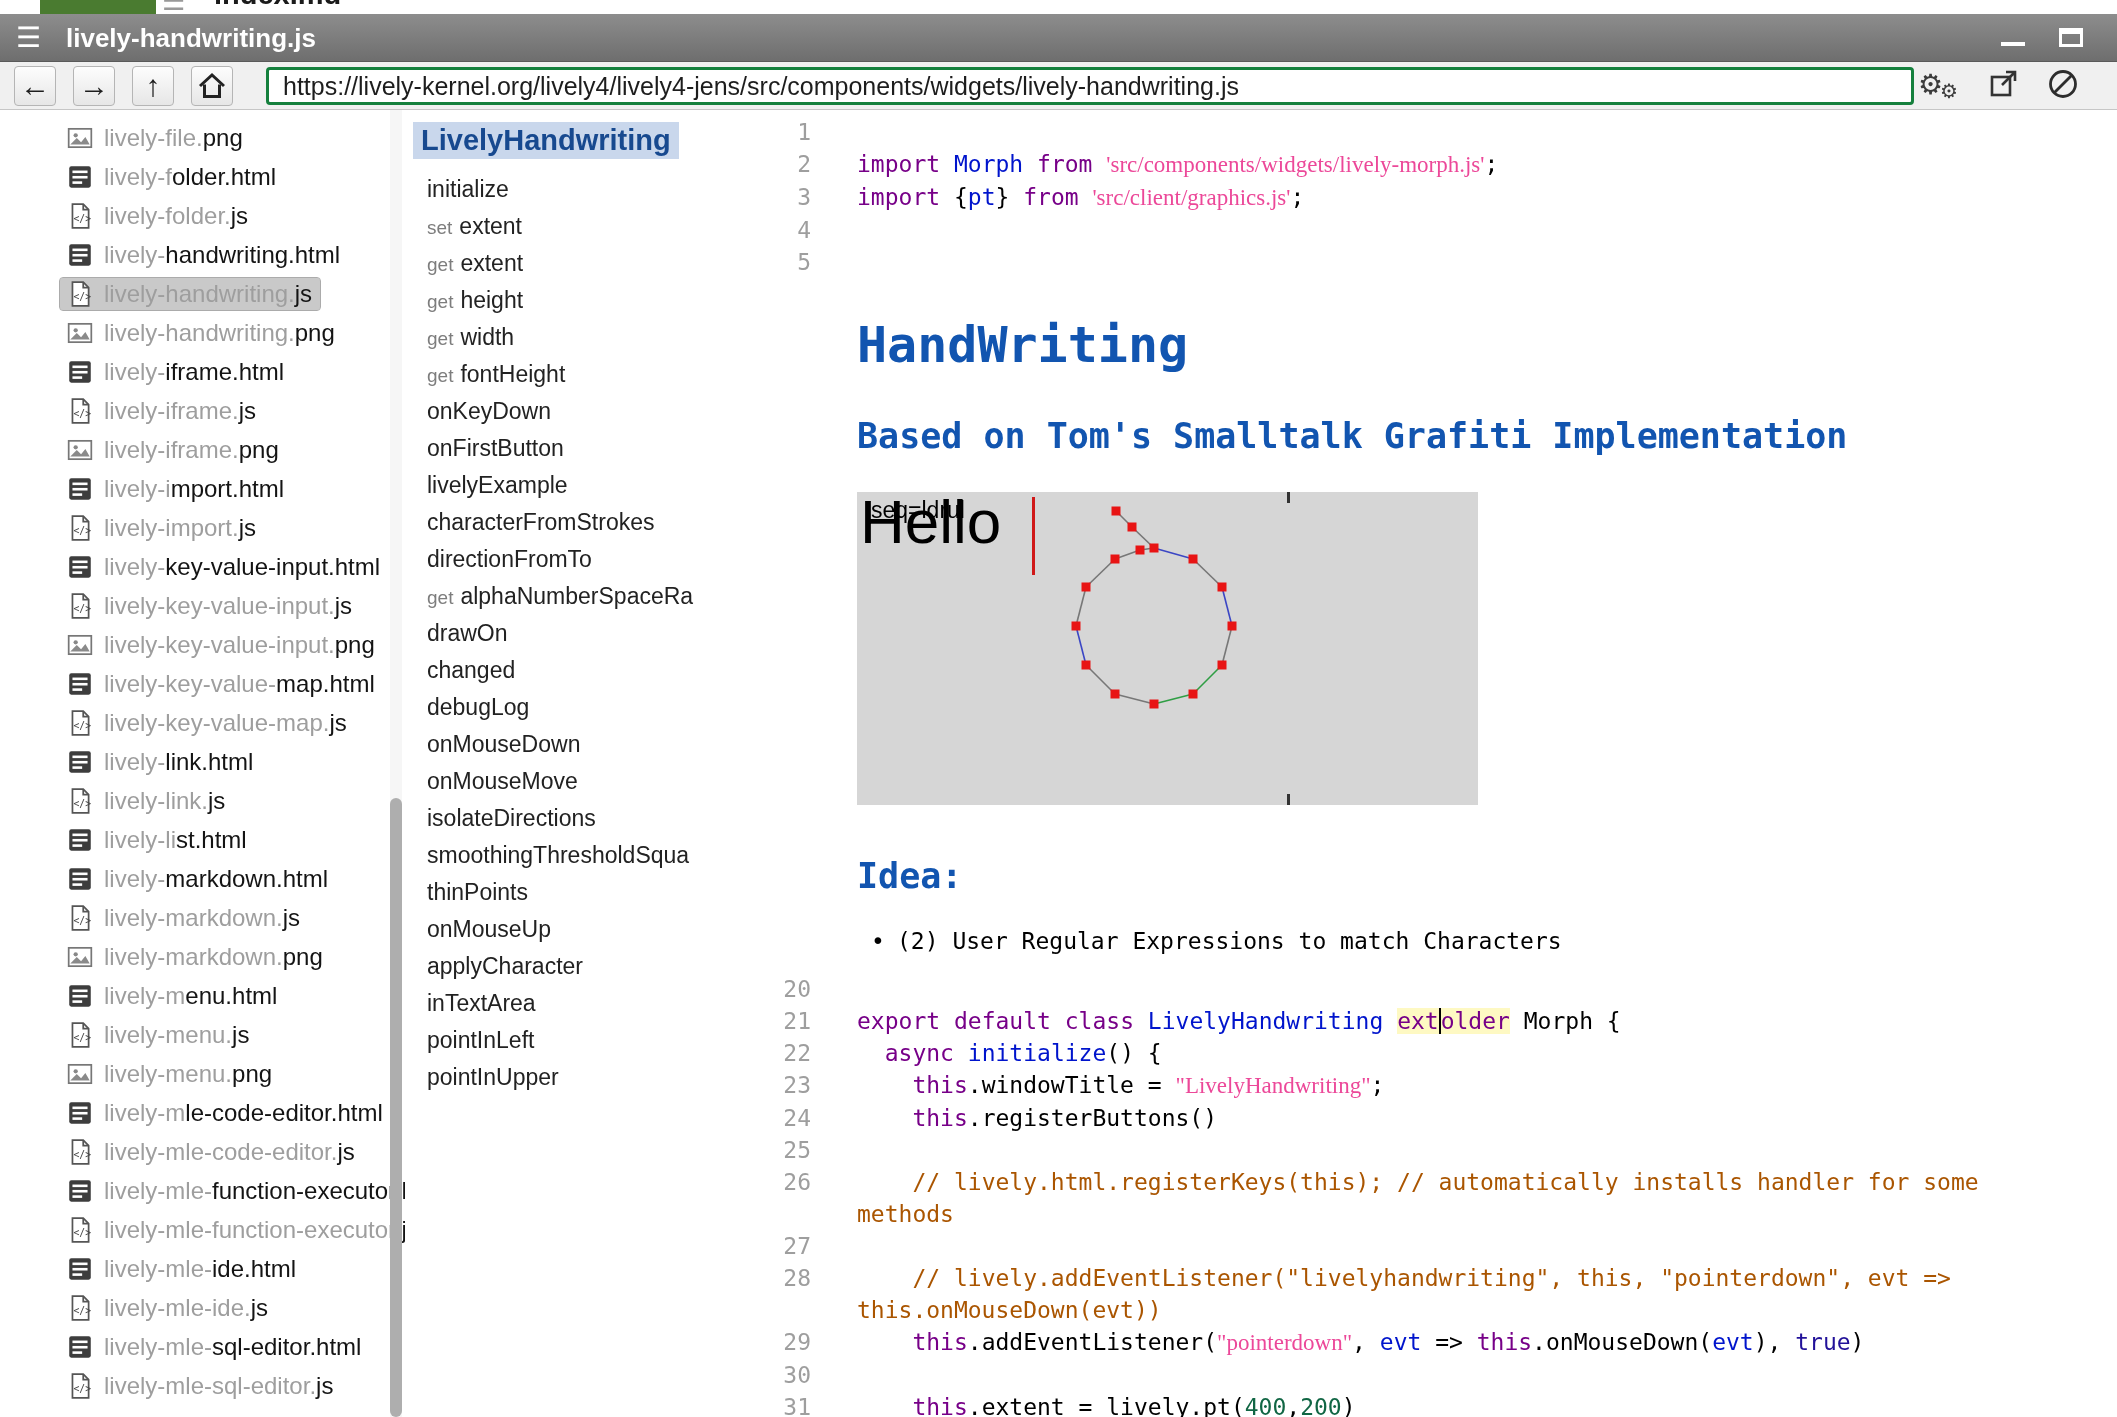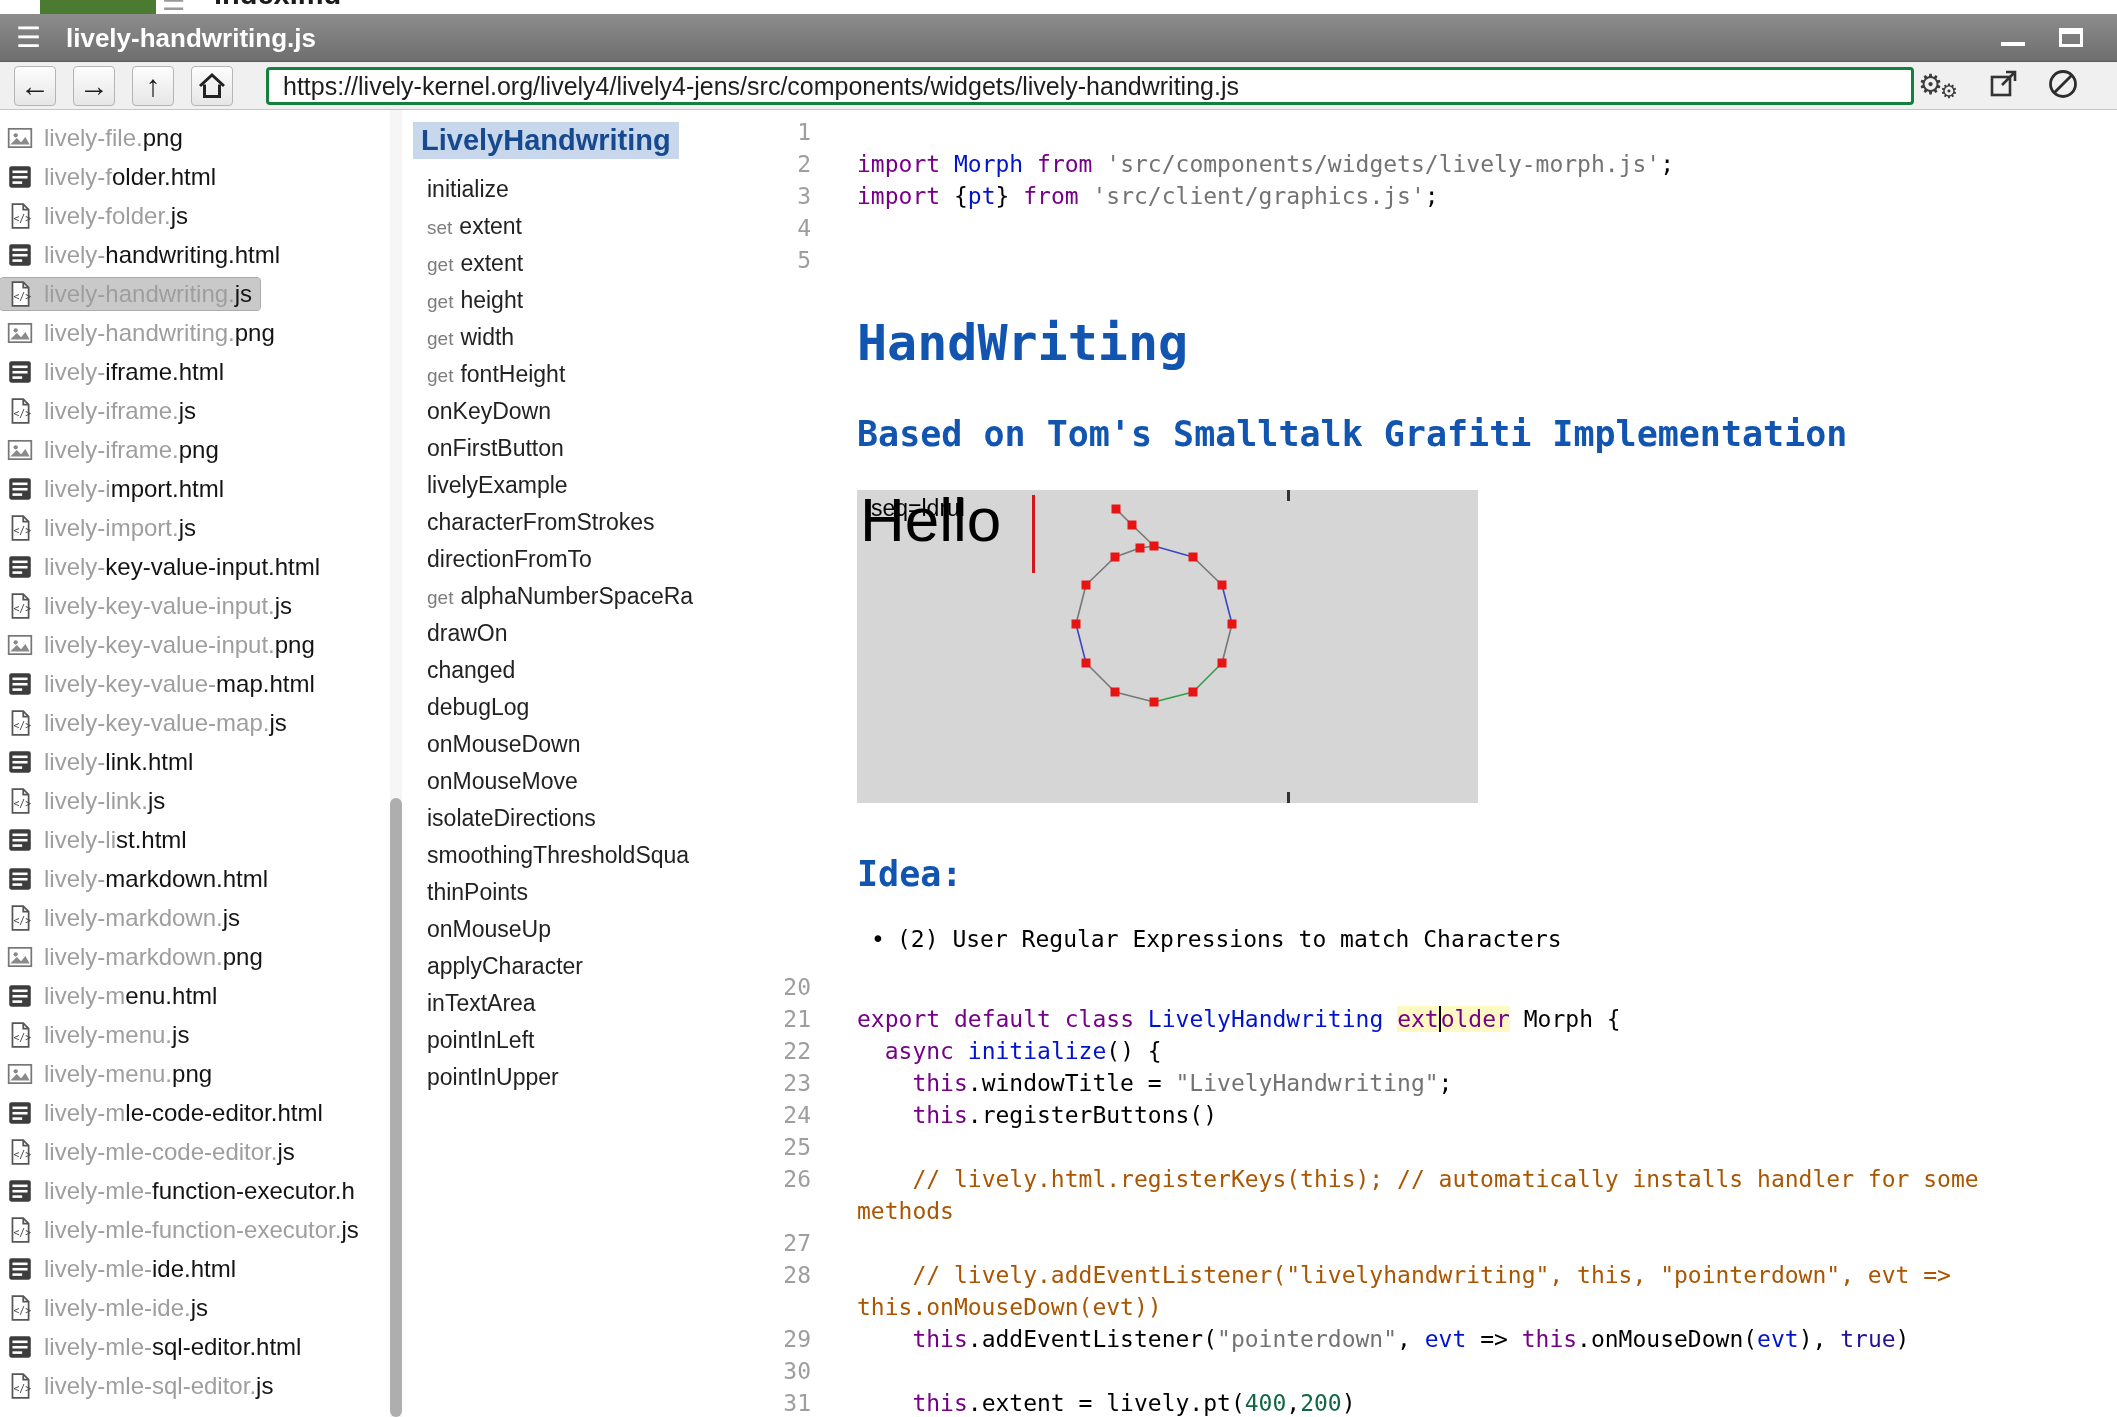--- a/index.html
+++ b/index.html
@@ -35,21 +35,21 @@
   .tb-right { position:absolute; left:1918px; top:0; height:48px; display:flex; align-items:center; gap:26px; }
   .gears { position:relative; width:44px; height:40px; color:#3c3c3c; }
   .gear-big { position:absolute; left:0; top:2px; font-size:28px; }
   .gear-small { position:absolute; left:22px; top:13px; font-size:20px; }
 
   
   .content { position:absolute; left:0; top:110px; width:2117px; height:1307px; display:flex; }
 
   
   .files-panel { position:relative; width:405px; height:100%; overflow:hidden; padding-top:8px; }
-  .frow { height:39px; display:flex; align-items:center; overflow:hidden; white-space:nowrap; }
+  .frow { height:39px; display:flex; align-items:center; padding-left:16px; overflow:hidden; white-space:nowrap;margin-left:44px; }
   .fwrap { display:inline-flex; align-items:center; padding:2px 8px 2px 6px; border-radius:3px; }
   .fwrap.sel { background:#c9c9c9; outline:1px solid #ababab; }
   .ficon { width:28px; height:28px; margin-right:10px; flex:0 0 auto; }
   .fname { font-size:24px; white-space:nowrap; }
   .fdim { color:#9e9e9e; }
   .frest { color:#141414; }
   .fscroll-track { position:absolute; right:3px; top:0; width:12px; height:100%; background:#f6f6f6; }
   .fscroll-thumb { position:absolute; right:3px; top:688px; width:12px; height:619px; background:#aeaeae; border-radius:6px; }
 
   
@@ -62,21 +62,21 @@
   .oname { color:#222; font-size:23px; }
 
   
   .editor { flex:1; height:100%; overflow:hidden; font-family:"DejaVu Sans Mono", monospace;
             font-size:23px; line-height:32px; position:relative; }
   .egrid { display:grid; grid-template-columns:108px 1fr; padding-top:6px; }
   .gut { color:#9e9e9e; text-align:right; padding-right:34px; min-height:32px; }
   .codeline { white-space:pre-wrap; min-height:32px; padding-left:12px; padding-right:70px; color:#000; }
   .kw { color:#770088; }
   .def { color:#0014cc; }
-  .str { color:#737373; }
+  .str { color:#ec4899;font-family:Liberation Serif, serif; }
   .cmt { color:#aa5500; }
   .atom { color:#221199; }
   .num { color:#116644; }
   .p { color:#000; }
   .hl { background:#fef9c3; }
   .cursor { display:inline-block; width:0; height:26px; border-left:2px solid #000; vertical-align:-5px; }
 
   
   .mdcell { padding:10px 0 15px 12px; }
   .mdcell h1 { margin-top:27px; font-size:50px; line-height:60px; font-weight:bold; color:#1255b0; }

